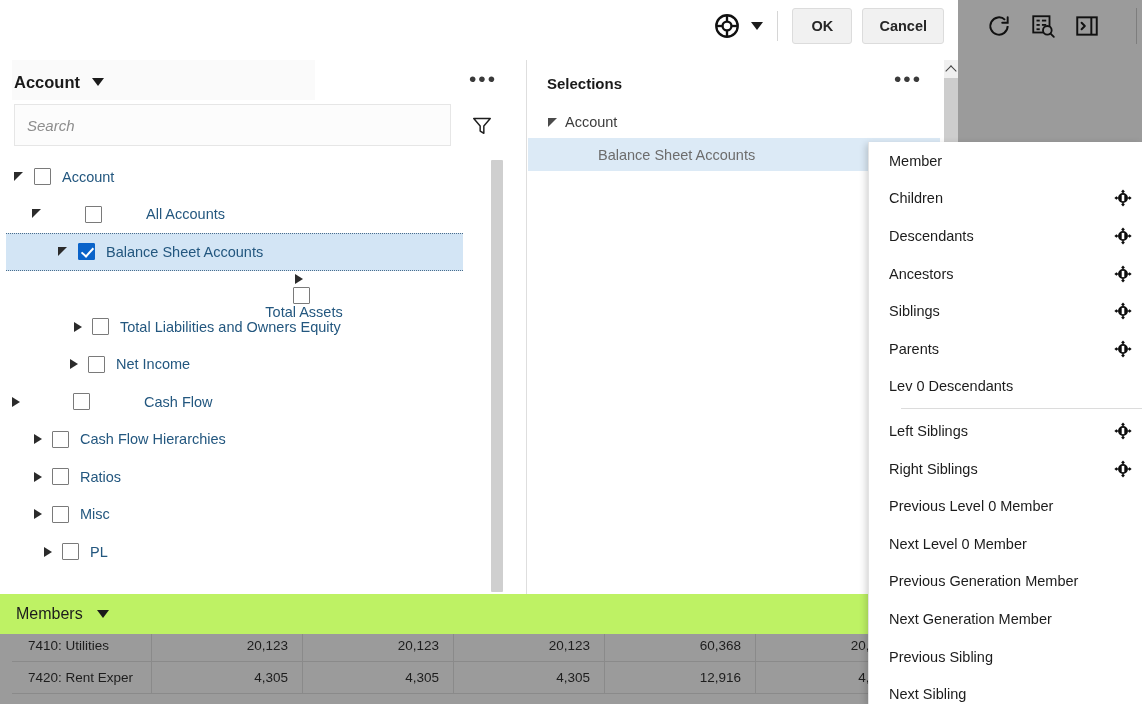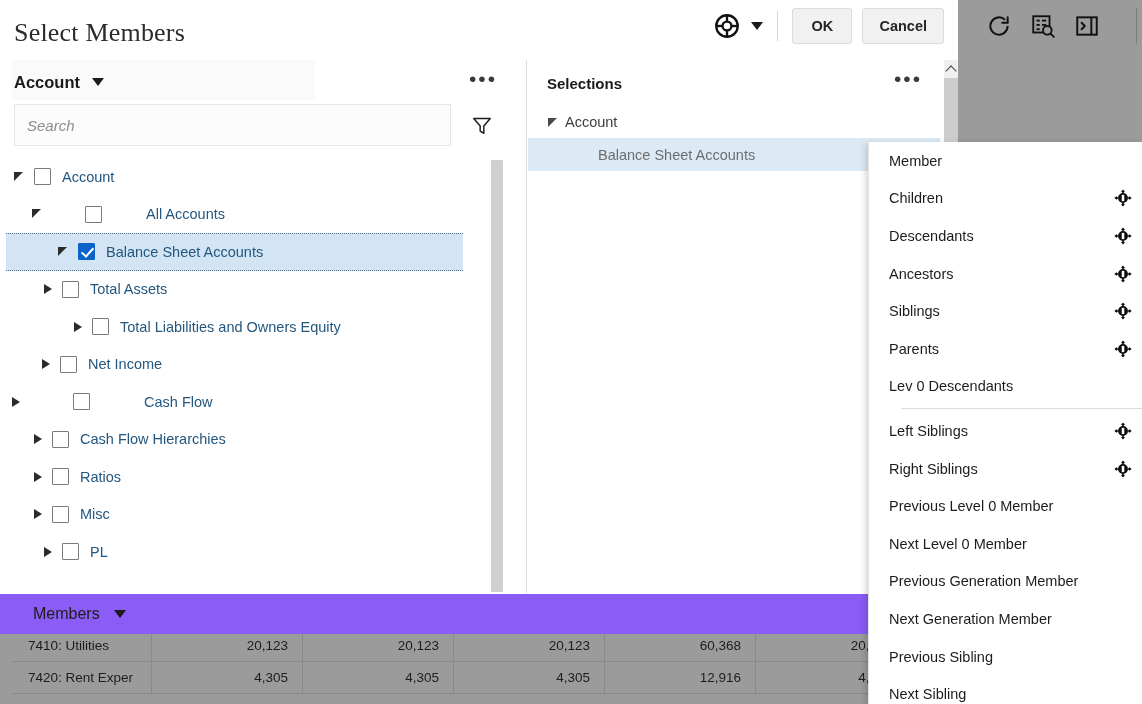--- a/index.html
+++ b/index.html
@@ -177,21 +177,21 @@
   .sel-scroll .uparrow::after {
     content: ""; position: absolute; left: 3px; top: 7px;
     width: 7px; height: 7px; border-left: 1.6px solid #444; border-top: 1.6px solid #444;
     transform: rotate(45deg);
   }
   .sel-scroll .sthumb { position: absolute; left: 0; top: 18px; width: 14px; height: 78px; background: #cdcdcd; cursor: pointer; }
 
   
   .members-bar {
     position: absolute; left: 0; top: 594px; width: 1142px; height: 40px;
-    background: #8b5cf6; display: flex; align-items: center; padding-left: 33px;
+    background: #bef264; display: flex; align-items: center; padding-left: 16px;
   }
   .members-label { font-size: 16px; color: #1c1c1c; }
   .members-caret {
     margin-left: 14px; width: 0; height: 0;
     border-left: 6px solid transparent; border-right: 6px solid transparent;
     border-top: 8px solid #1b1b1b; cursor: pointer;
   }
 
   
   .ctx-menu {
@@ -257,21 +257,20 @@
         <rect x="3" y="4" width="18" height="16"></rect>
           <line x1="16" y1="4" x2="16" y2="20"></line>
         <path d="M7 9l3 3-3 3" stroke-linecap="round" stroke-linejoin="round"></path>
       </svg>
     </span>
   </div>
   <div class="tb-divider"></div>
 
   <div class="dialog">
 
-    <div class="dlg-title">Select Members</div>
 
     <div class="dlg-actions">
       <span class="help-ring">
         <svg viewBox="0 0 24 24" width="28" height="28" fill="none" stroke="#111" stroke-width="2">
           <circle cx="12" cy="12" r="9.2"></circle>
             <circle cx="12" cy="12" r="3.8"></circle>
           <line x1="12" y1="2.8" x2="12" y2="8.2"></line>
             <line x1="12" y1="15.8" x2="12" y2="21.2"></line>
           <line x1="2.8" y1="12" x2="8.2" y2="12"></line>
             <line x1="15.8" y1="12" x2="21.2" y2="12"></line>
@@ -310,31 +309,31 @@
             <div class="tnode" style="padding-left: 30px; gap: 33px;">
               <span class="twist open"></span>
               <span class="cbox"></span>
               <span class="tlabel">All Accounts</span>
             </div>
             <div class="tnode sel" style="padding-left: 50px;">
               <span class="twist open"></span>
               <span class="cbox checked"></span>
               <span class="tlabel">Balance Sheet Accounts</span>
             </div>
-            <div class="tnode" style="padding-left: 40px;">
+            <div class="tnode" style="padding-left: 98px; flex-direction: column;">
               <span class="twist closed"></span>
               <span class="cbox"></span>
               <span class="tlabel">Total Assets</span>
             </div>
             <div class="tnode" style="padding-left: 70px;">
               <span class="twist closed"></span>
               <span class="cbox"></span>
               <span class="tlabel">Total Liabilities and Owners Equity</span>
             </div>
-            <div class="tnode" style="padding-left: 38px;">
+            <div class="tnode" style="padding-left: 20px; margin-left: 46px;">
               <span class="twist closed"></span>
               <span class="cbox"></span>
               <span class="tlabel">Net Income</span>
             </div>
             <div class="tnode" style=" gap: 43px;">
               <span class="twist closed"></span>
               <span class="cbox"></span>
               <span class="tlabel">Cash Flow</span>
             </div>
             <div class="tnode" style="padding-left: 30px;">

